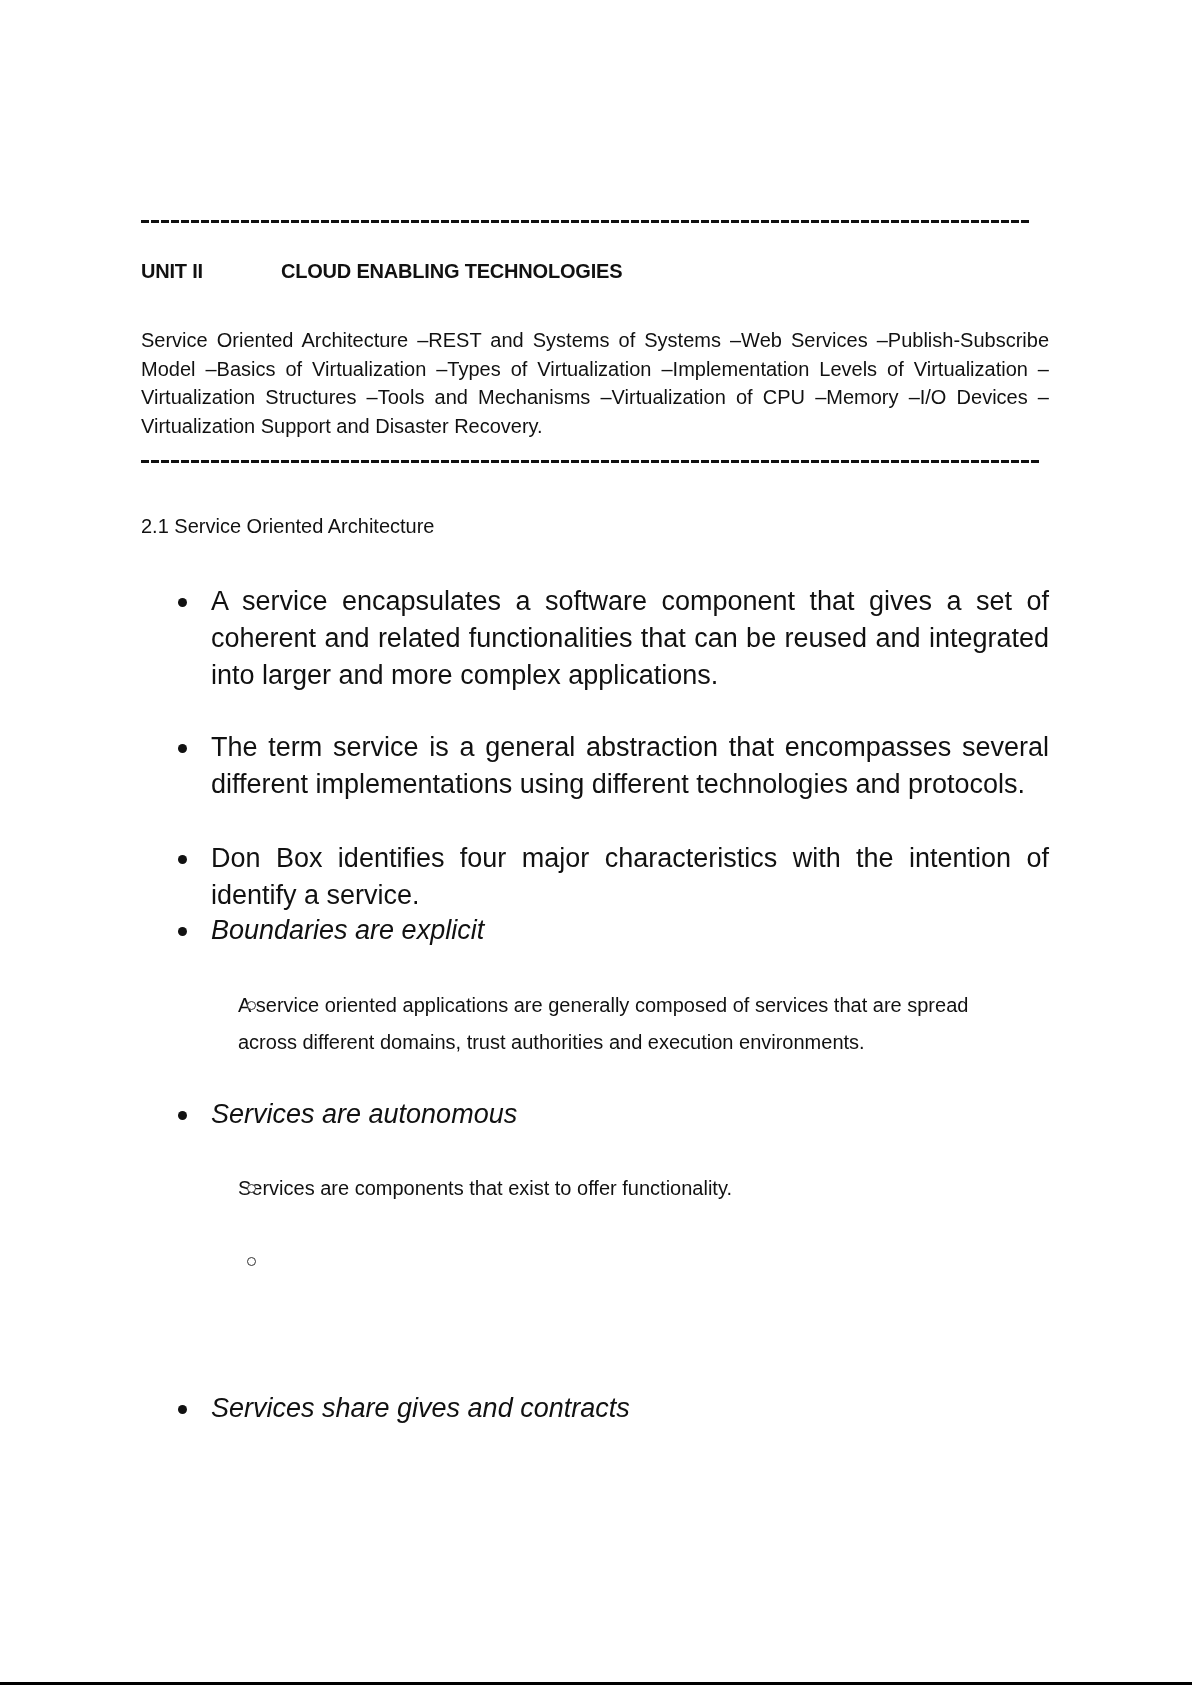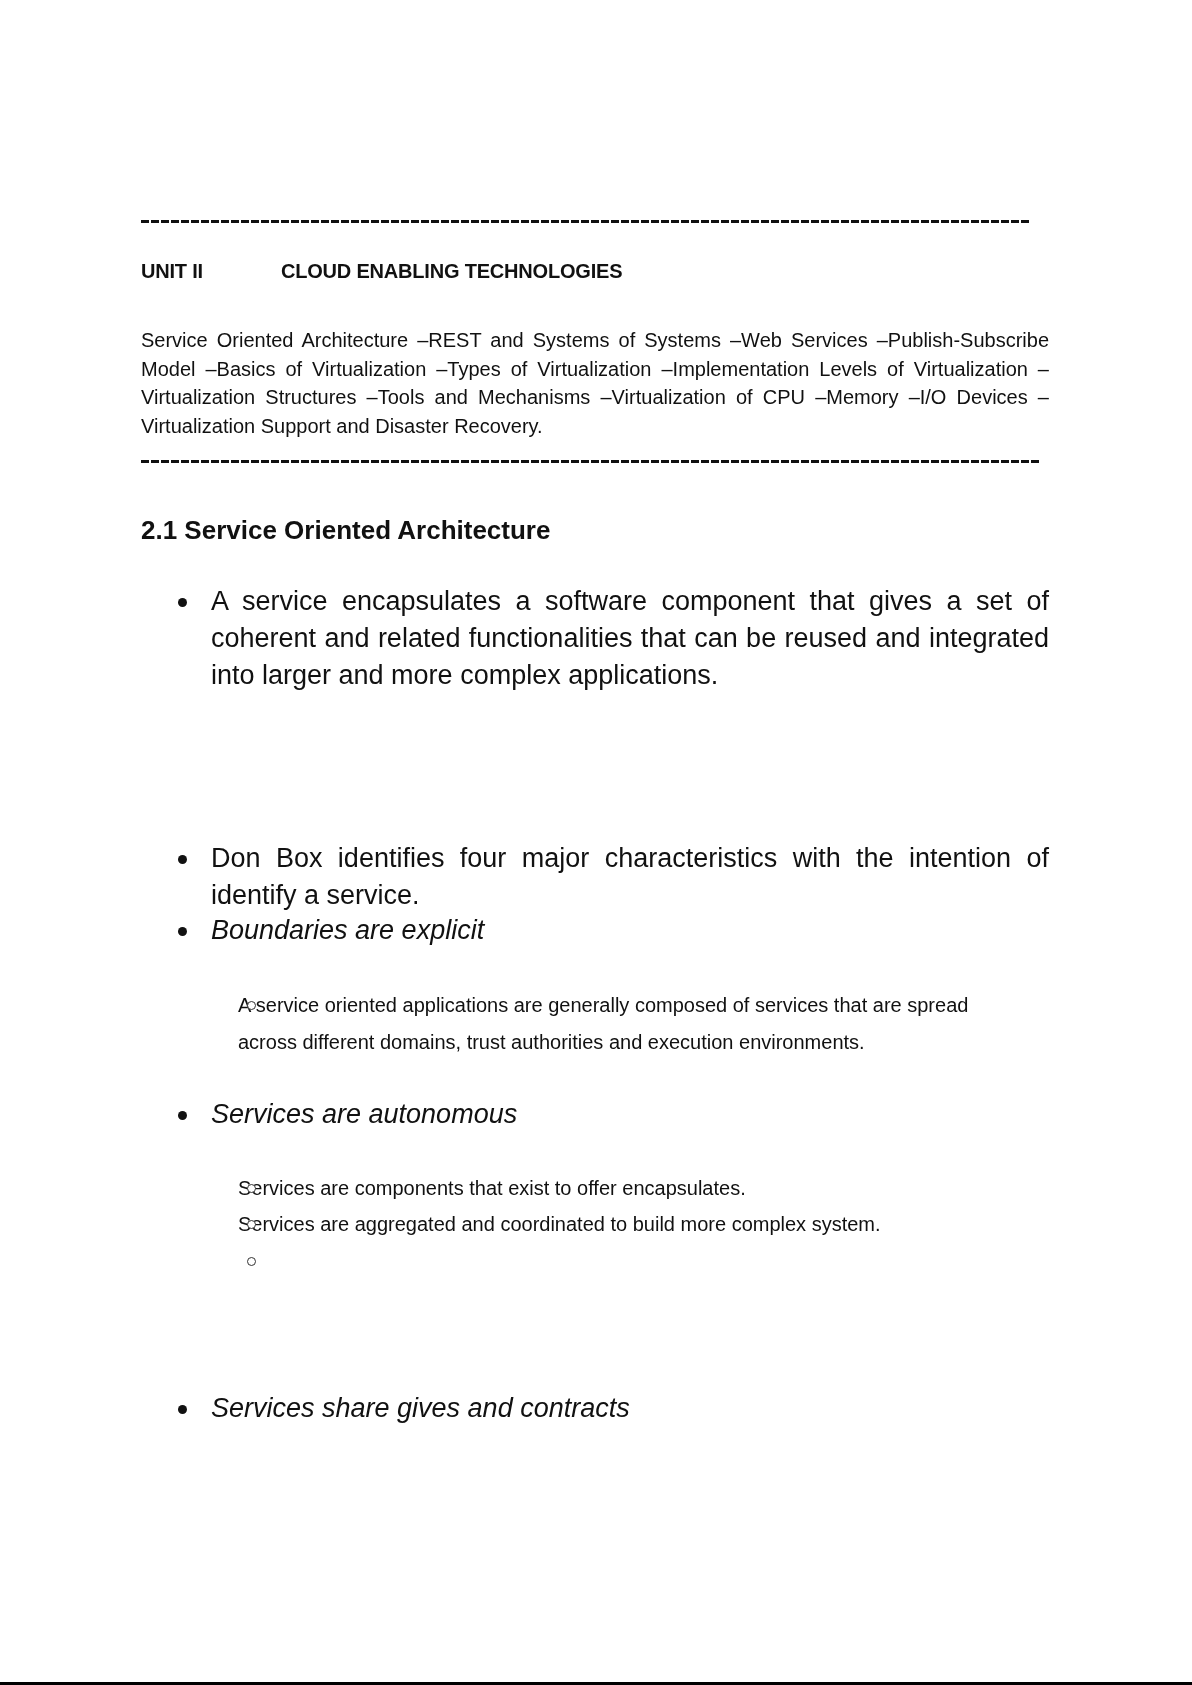--- a/index.html
+++ b/index.html
@@ -18,21 +18,21 @@
     position: absolute; top: 260px; left: 141px;
     font-weight: bold; font-size: 20px; letter-spacing: -0.2px;
   }
   .unit-heading .unit-label { display: inline-block; width: 140px; }
   .syllabus {
     position: absolute; top: 326px; left: 141px; width: 908px;
     font-size: 20px; line-height: 28.5px; text-align: justify;
   }
   .section-heading {
     position: absolute; top: 515px; left: 141px;
-    font-weight: bold; font-size: 26px; text-align: center;
+    font-weight: normal; font-size: 20px; text-align: center;
   }
   .bullet {
     position: absolute; left: 141px; width: 908px;
     font-size: 27px; line-height: 37px;
   }
   .bullet .dot {
     position: absolute; left: 37px; top: 15px;
     width: 9px; height: 9px; border-radius: 50%; background: #111;
   }
   .bullet .text { margin-left: 70px; text-align: justify; display: block; }
@@ -65,20 +65,24 @@
 
   <div class="dash-rule rule-2"></div>
 
   <div class="section-heading">2.1 Service Oriented Architecture</div>
 
   <div class="bullet" style="top:583px">
     <span class="dot"></span>
     <span class="text">A service encapsulates a software component that gives a set of coherent and related functionalities that can be reused and integrated into larger and more complex applications.</span>
   </div>
 
+  <div class="bullet" style="top:729px">
+    <span class="dot"></span>
+    <span class="text">The term service is a general abstraction that encompasses several different implementations using different technologies and protocols.</span>
+  </div>
 
   <div class="bullet" style="top:912px">
     <span class="dot"></span>
     <span class="text italic">Boundaries are explicit</span>
   </div>
 
   <div class="bullet" style="top:840px">
     <span class="dot"></span>
     <span class="text">Don Box identifies four major characteristics with the intention of identify a service.</span>
   </div>
@@ -88,25 +92,21 @@
     <span class="text">A service oriented applications are generally composed of services that are spread across different domains, trust authorities and execution environments.</span>
   </div>
 
   <div class="bullet" style="top:1096px">
     <span class="dot"></span>
     <span class="text italic">Services are autonomous</span>
   </div>
 
   <div class="sub" style="top:1170px">
     <span class="circle"></span>
-    <span class="text">Services are components that exist to offer encapsulates.</span>
-  </div>
-  <div class="sub" style="top:1206px">
-    <span class="circle"></span>
-    <span class="text">Services are aggregated and coordinated to build more complex system.</span>
+    <span class="text">Services are components that exist to offer functionality.</span>
   </div>
   <div class="sub" style="top:1243px; width:840px">
     <span class="circle"></span>
   </div>
 
   <div class="bullet" style="top:1390px">
     <span class="dot"></span>
     <span class="text italic">Services share gives and contracts</span>
   </div>
 

